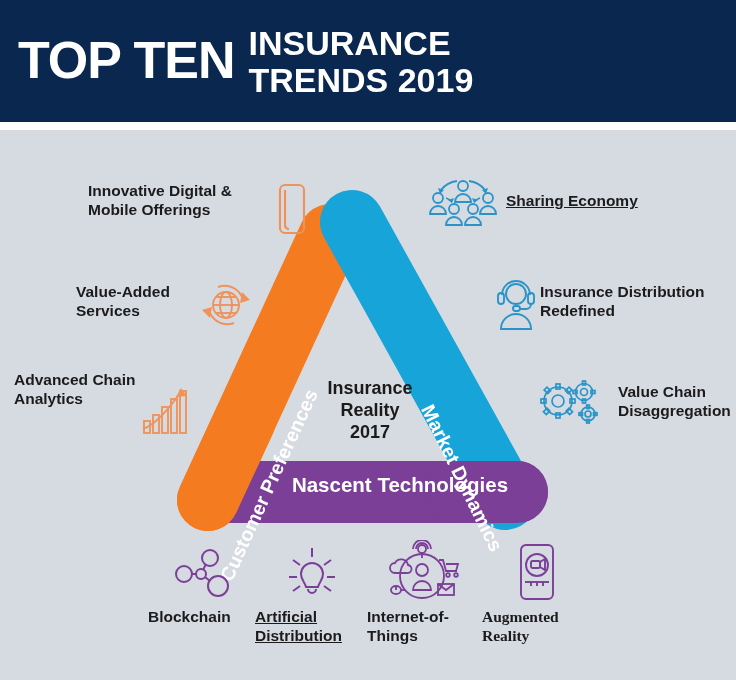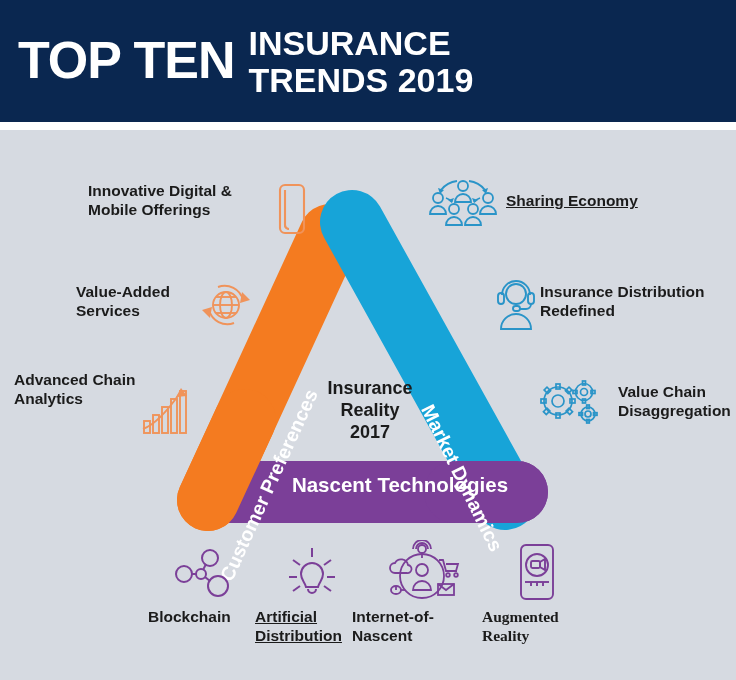--- a/index.html
+++ b/index.html
@@ -358,23 +358,23 @@
 
         <rect x="56" y="44" width="16" height="11"></rect>
         <path d="M56 44 l8 6 l8 -6"></path>
 
         <ellipse cx="14" cy="50" rx="5" ry="4"></ellipse>
         <line x1="14" y1="46" x2="14" y2="50"></line>
         <line x1="19" y1="50" x2="23" y2="50"></line>
       </g>
     </svg>
   </div>
-  <div class="label center-align" style="left:352px; top:608px; width:108px;">
+  <div class="label center-align" style="left:367px; top:608px; width:108px;">
     <div>Internet-of-</div>
-    <div>Nascent</div>
+    <div>Things</div>
   </div>
 
   <div class="icon-box" style="left:512px; top:542px;">
     <svg width="50" height="62" viewBox="0 0 50 62">
       <g fill="none" stroke="#7b3f98" stroke-width="1.9">
         <rect x="9" y="3" width="32" height="54" rx="5"></rect>
         <circle cx="25" cy="23" r="11"></circle>
         <rect x="19" y="19" width="9" height="7" rx="1.5"></rect>
         <polygon points="28,20 33,17 33,28 28,25"></polygon>
         <line x1="13" y1="40" x2="37" y2="40"></line>

